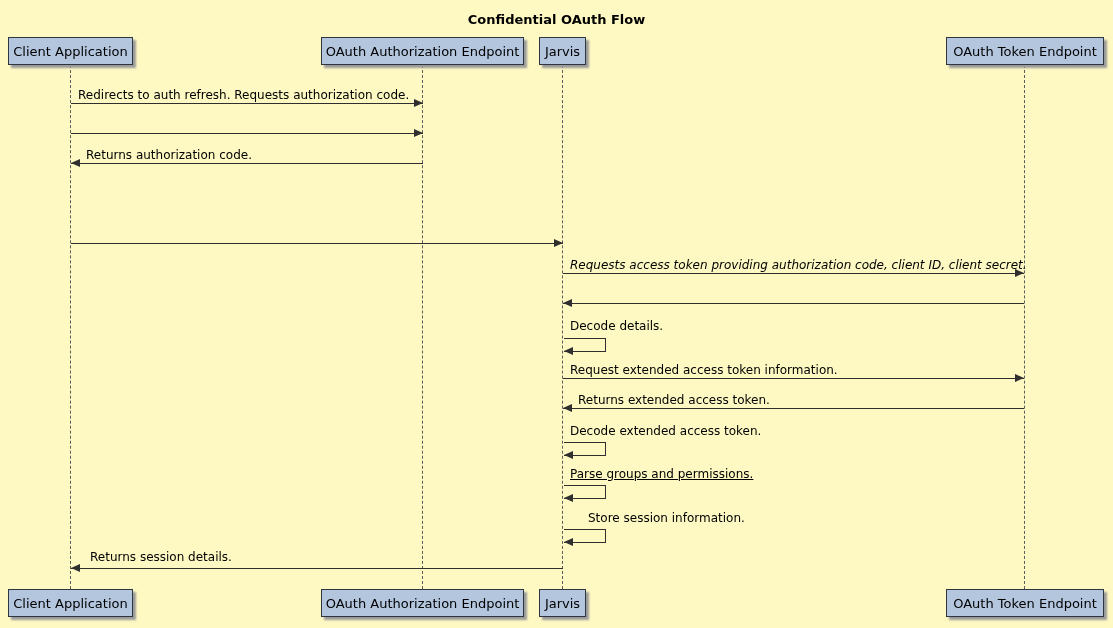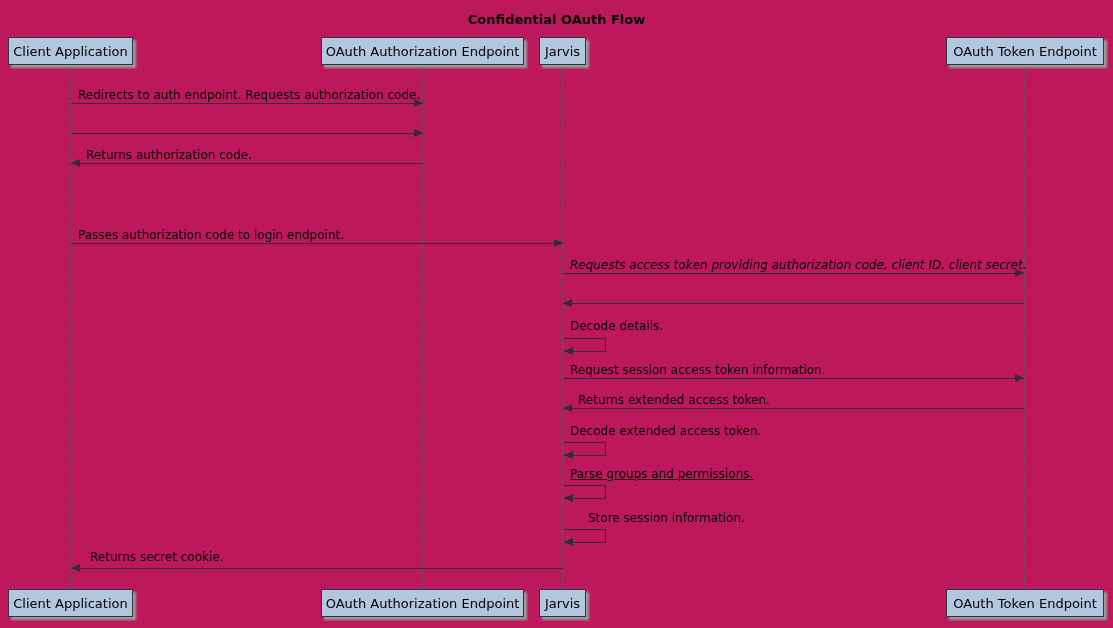--- a/index.html
+++ b/index.html
@@ -6,21 +6,21 @@
     --participant-fill:#B3C6DE;
     --participant-border:#30363D;
     --line-color:#2f2f2f;
     --lifeline-color:#5c5c5c;
     --text-color:#000000;
   }
   html,body{margin:0;padding:0;background:#ffffff;}
   .diagram{
     position:relative;
     width:1113px;height:628px;
-    background:#be185d;
+    background:#fef9c3;
     font-family:"DejaVu Sans", sans-serif;
     color:var(--text-color);
     overflow:hidden;
   }
   .title{
     position:absolute;top:12px;left:0;width:100%;
     text-align:center;font-size:13px;font-weight:bold;
   }
   .lifeline{
     position:absolute;top:65px;height:524px;width:0;
@@ -80,63 +80,62 @@
   <div class="participant" style="left:321px;top:589px;width:203px;">
       <span>OAuth Authorization Endpoint</span>
     </div>
   <div class="participant" style="left:539px;top:589px;width:47px;">
       <span>Jarvis</span>
     </div>
   <div class="participant" style="left:946px;top:589px;width:158px;">
       <span>OAuth Token Endpoint</span>
     </div>
 
-  <div class="msg-label" style="left:78px;top:88px;">Redirects to auth endpoint. Requests authorization code.</div>
+  <div class="msg-label" style="left:78px;top:88px;">Redirects to auth refresh. Requests authorization code.</div>
   <div class="line" style="left:71px;top:103px;width:352px;"></div>
   <div class="head r" style="left:414px;top:99px;"></div>
 
   <div class="line" style="left:71px;top:133px;width:352px;"></div>
   <div class="head r" style="left:414px;top:129px;"></div>
 
   <div class="msg-label" style="left:86px;top:148px;">Returns authorization code.</div>
   <div class="line" style="left:71px;top:163px;width:352px;"></div>
   <div class="head l" style="left:71px;top:159px;"></div>
 
-  <div class="msg-label" style="left:78px;top:228px;">Passes authorization code to login endpoint.</div>
   <div class="line" style="left:71px;top:243px;width:492px;"></div>
   <div class="head r" style="left:554px;top:239px;"></div>
 
   <div class="msg-label" style="left:570px;top:258px;font-style:italic;">Requests access token providing authorization code, client ID, client secret.</div>
   <div class="line" style="left:563px;top:273px;width:461px;"></div>
   <div class="head r" style="left:1015px;top:269px;"></div>
 
   <div class="line" style="left:563px;top:303px;width:461px;"></div>
   <div class="head l" style="left:563px;top:299px;"></div>
 
   <div class="msg-label" style="left:570px;top:319px;">Decode details.</div>
   <div class="loop" style="left:564px;top:338px;"></div>
   <div class="head l" style="left:564px;top:347px;"></div>
 
-  <div class="msg-label" style="left:570px;top:363px;">Request session access token information.</div>
+  <div class="msg-label" style="left:570px;top:363px;">Request extended access token information.</div>
   <div class="line" style="left:563px;top:378px;width:461px;"></div>
   <div class="head r" style="left:1015px;top:374px;"></div>
 
   <div class="msg-label" style="left:578px;top:393px;">Returns extended access token.</div>
   <div class="line" style="left:563px;top:408px;width:461px;"></div>
   <div class="head l" style="left:563px;top:404px;"></div>
 
   <div class="msg-label" style="left:570px;top:424px;">Decode extended access token.</div>
   <div class="loop" style="left:564px;top:442px;"></div>
   <div class="head l" style="left:564px;top:451px;"></div>
 
   <div class="msg-label" style="left:570px;top:467px;text-decoration:underline;">Parse groups and permissions.</div>
   <div class="loop" style="left:564px;top:485px;"></div>
   <div class="head l" style="left:564px;top:494px;"></div>
 
   <div class="msg-label" style="left:588px;top:511px;">Store session information.</div>
   <div class="loop" style="left:564px;top:529px;"></div>
   <div class="head l" style="left:564px;top:538px;"></div>
 
-  <div class="msg-label" style="left:90px;top:550px;">Returns secret cookie.</div>
+  <div class="msg-label" style="left:90px;top:550px;">Returns session details.</div>
   <div class="line" style="left:71px;top:568px;width:492px;"></div>
   <div class="head l" style="left:71px;top:564px;"></div>
 
 </div>
 
 </body></html>

